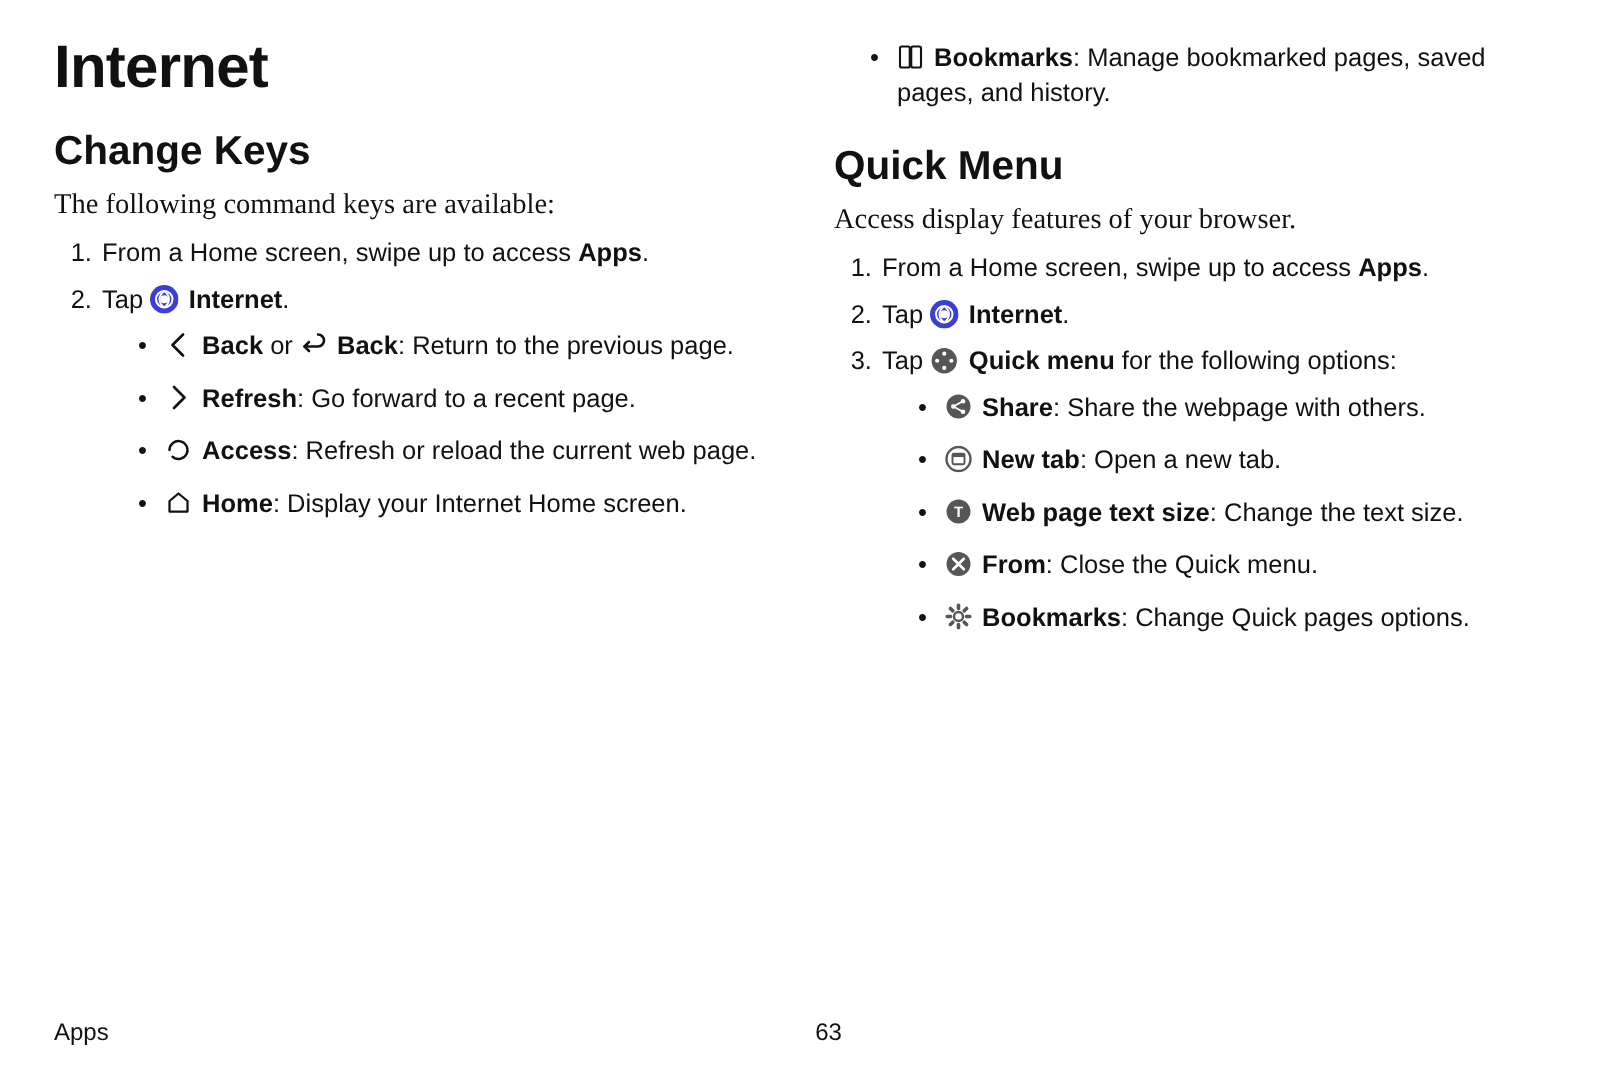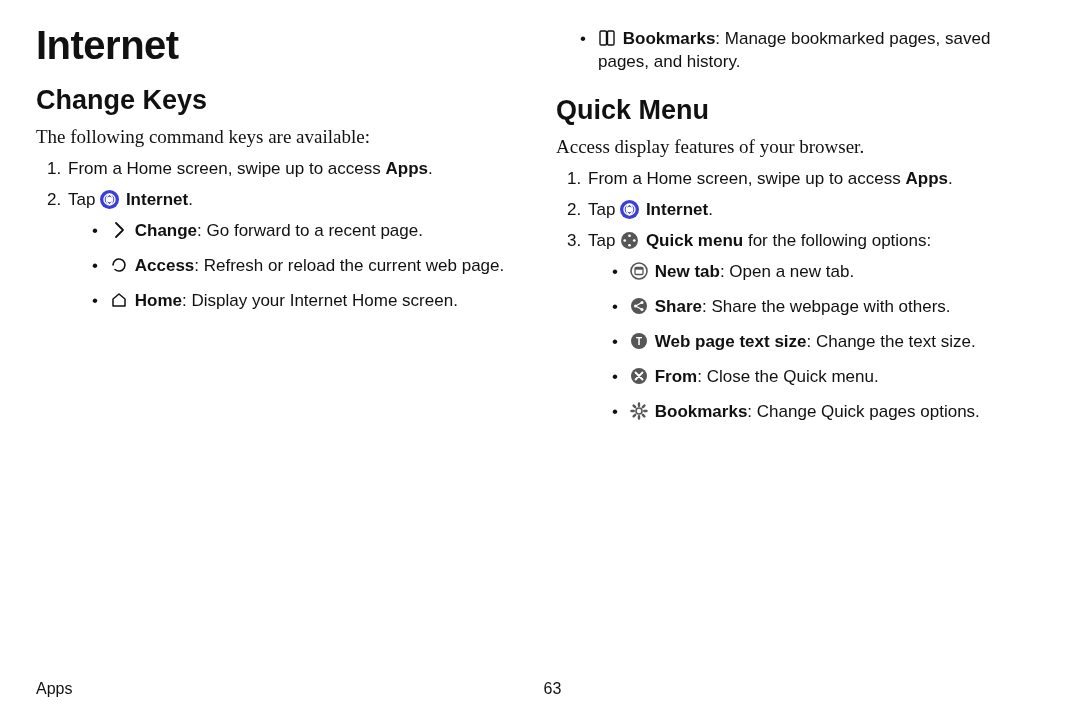--- a/index.html
+++ b/index.html
@@ -153,23 +153,32 @@
       </li>
       <li>
         <span>Tap </span><span class="icon big"><svg viewBox="0 0 18 18">
               <use href="#ic-internet"></use>
             </svg></span>
         <b>Internet</b><span>.</span>
 
         <ul class="bullets">
           <li>
             <span class="icon"><svg viewBox="0 0 18 18">
+                  <use href="#ic-chev-left"></use>
+                </svg></span>
+            <b>Back</b><span> or </span><span class="icon"><svg viewBox="0 0 18 18">
+                  <use href="#ic-back-arrow"></use>
+                </svg></span>
+            <b>Back</b><span>: Return to the previous page.</span>
+          </li>
+          <li>
+            <span class="icon"><svg viewBox="0 0 18 18">
                   <use href="#ic-chev-right"></use>
                 </svg></span>
-            <b>Change</b><span>: Go forward to a recent page.</span>
+            <b>Refresh</b><span>: Go forward to a recent page.</span>
           </li>
           <li>
             <span class="icon"><svg viewBox="0 0 18 18">
                   <use href="#ic-refresh"></use>
                 </svg></span>
             <b>Access</b><span>: Refresh or reload the current web page.</span>
           </li>
           <li>
             <span class="icon"><svg viewBox="0 0 18 18">
                   <use href="#ic-home"></use>
@@ -206,29 +215,29 @@
       </li>
       <li>
         <span>Tap </span><span class="icon big"><svg viewBox="0 0 18 18">
               <use href="#ic-quick"></use>
             </svg></span>
         <b>Quick menu</b><span> for the following options:</span>
 
         <ul class="bullets">
           <li>
             <span class="icon"><svg viewBox="0 0 18 18">
+                  <use href="#ic-share"></use>
+                </svg></span>
+            <b>Share</b><span>: Share the webpage with others.</span>
+          </li>
+          <li>
+            <span class="icon"><svg viewBox="0 0 18 18">
                   <use href="#ic-newtab"></use>
                 </svg></span>
             <b>New tab</b><span>: Open a new tab.</span>
-          </li>
-          <li>
-            <span class="icon"><svg viewBox="0 0 18 18">
-                  <use href="#ic-share"></use>
-                </svg></span>
-            <b>Share</b><span>: Share the webpage with others.</span>
           </li>
           <li>
             <span class="icon"><svg viewBox="0 0 18 18">
                   <use href="#ic-textsize"></use>
                 </svg></span>
             <b>Web page text size</b><span>: Change the text size.</span>
           </li>
           <li>
             <span class="icon"><svg viewBox="0 0 18 18">
                   <use href="#ic-close"></use>

